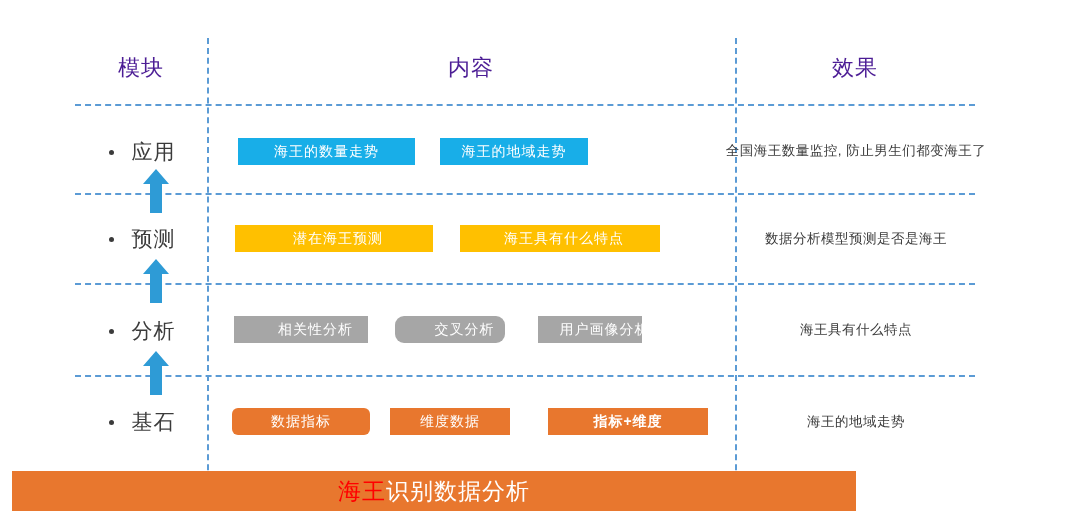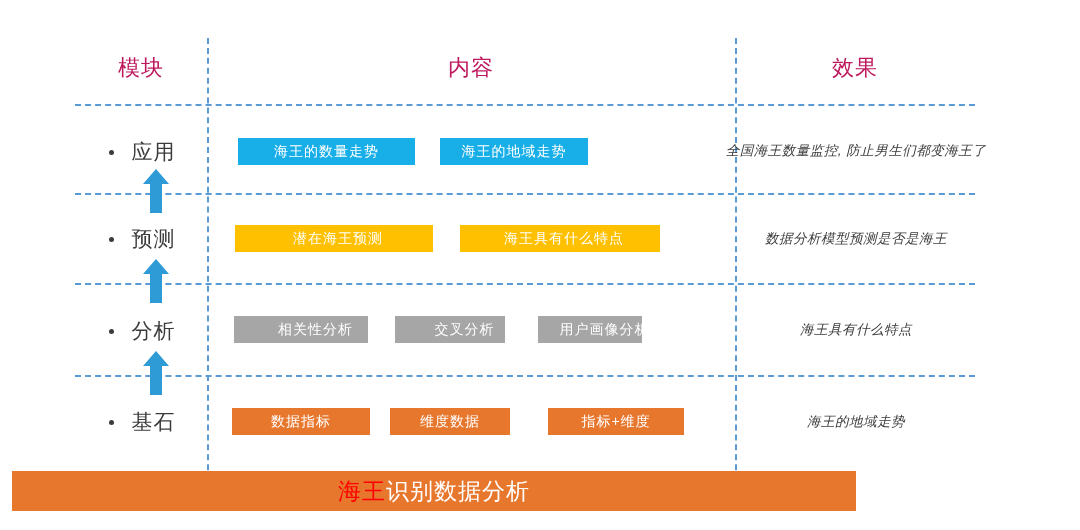--- a/index.html
+++ b/index.html
@@ -39,21 +39,21 @@
     border-left: 2px dashed #5B9BD5;
   }
   .vrule.left  { left: 207px; }
   .vrule.right { left: 735px; }
 
   
   .col-head {
     position: absolute;
     text-align: center;
     font-size: 22px;
-    color: #be185d;
+    color: #4c1d95;
     letter-spacing: 1px;
     white-space: nowrap;
   }
   .col-head.module  { left: 75px;  width: 132px; top: 53px; }
   .col-head.content { left: 207px; width: 528px; top: 53px; }
   .col-head.effect  { left: 735px; width: 240px; top: 53px; }
 
   
   .module-row {
     position: absolute;
@@ -113,21 +113,20 @@
     width: 238px;
     height: 30px;
     display: flex;
     align-items: center;
     justify-content: center;
     text-align: left;
     font-size: 13.5px;
     color: #3B3B3B;
     letter-spacing: .5px;
     white-space: nowrap;
-    font-style: italic;
   }
 
   
   .footer-bar {
     position: absolute;
     left: 12px;
     top: 471px;
     width: 844px;
     height: 40px;
     background: #E8772E;
@@ -193,26 +192,26 @@
     </svg>
   </div>
 
   <div class="chip blue" style="left:238px; top:138px; width:177px;">海王的数量走势</div>
   <div class="chip blue" style="left:440px; top:138px; width:148px;">海王的地域走势</div>
 
   <div class="chip yellow" style="left:235px; top:225px; width:198px;">潜在海王预测</div>
   <div class="chip yellow" style="left:460px; top:225px; width:200px;">海王具有什么特点</div>
 
   <div class="chip gray" style="left:234px; top:316px; width:134px;">相关性分析</div>
-  <div class="chip gray" style="left:395px; top:316px; width:110px;">交叉分析</div>
+  <div class="chip gray" style="left:395px; top:316px; width:110px;border-radius:9px;">交叉分析</div>
   <div class="chip gray" style="left:538px; top:316px; width:104px;">用户画像分析</div>
 
-  <div class="chip orange" style="left:232px; top:408px; width:138px;">数据指标</div>
+  <div class="chip orange" style="left:232px; top:408px; width:138px;border-radius:6px;">数据指标</div>
   <div class="chip orange" style="left:390px; top:408px; width:120px;">维度数据</div>
-  <div class="chip orange" style="left:548px; top:408px; width:136px;">指标+维度</div>
+  <div class="chip orange" style="left:548px; top:408px; width:160px;font-weight:bold;">指标+维度</div>
 
   <div class="effect-row" style="top:136px">全国海王数量监控, 防止男生们都变海王了</div>
   <div class="effect-row" style="top:224px">数据分析模型预测是否是海王</div>
   <div class="effect-row" style="top:315px">海王具有什么特点</div>
   <div class="effect-row" style="top:407px">海王的地域走势</div>
 
   <div class="footer-bar">
     <div class="footer-text">
       <span class="hl">海王</span><span>识别数据分析</span>
     </div>

